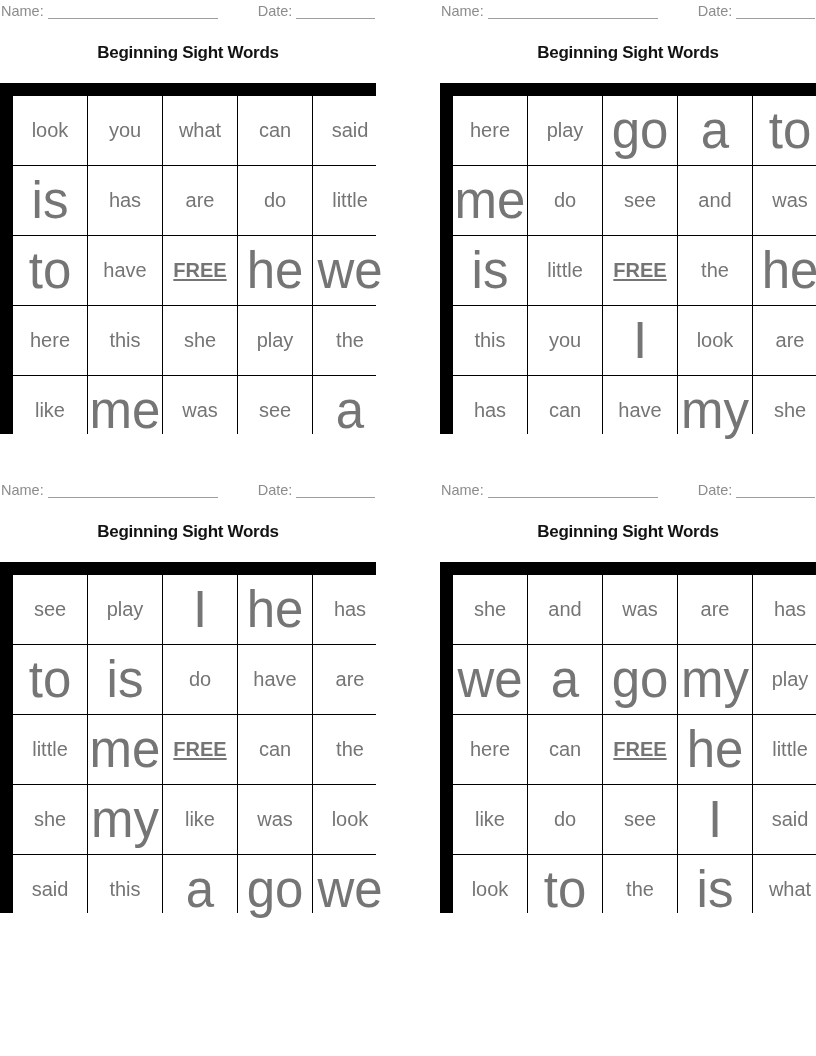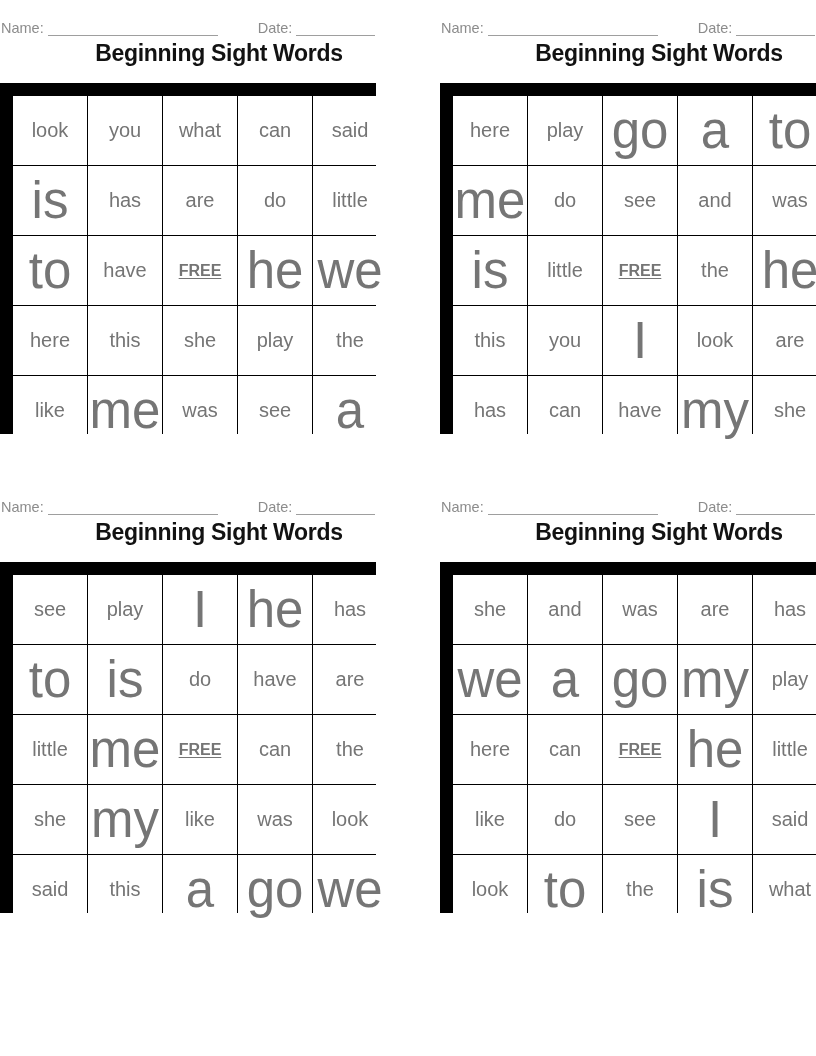--- a/index.html
+++ b/index.html
@@ -11,61 +11,60 @@
     background:var(--background,#fff);
     overflow:hidden;
   }
   .card { position:absolute; width:376px; height:440px; }
   .card.tl { left:0;   top:0;   }
   .card.tr { left:440px; top:0;   }
   .card.bl { left:0;   top:479px; }
   .card.br { left:440px; top:479px; }
 
   .header {
-    position:absolute; top:20px; left:1px; right:1px;
+    position:absolute; top:3px; left:1px; right:1px;
     display:flex; align-items:flex-end;
     font-size:14.5px; color:var(--header-text,#8c8c8c);
     height:16px; line-height:15px;
   }
   .hdr-label { white-space:nowrap; padding-right:4px; }
   .line {
     border-bottom:1.5px solid var(--header-line,#9e9e9e);
     height:13px;
   }
   .name-line { width:170px; }
   .hdr-gap { width:40px; }
   .date-line { flex:1; }
 
   .title {
     position:absolute; top:40px; left:0; width:100%;
     text-align:center;
-    font-size:23px; font-weight:700; letter-spacing:-0.3px;
+    font-size:17px; font-weight:700; letter-spacing:-0.3px;
     color:var(--title-text,#121212);
     line-height:26px;
-    margin-left:31px;
   }
 
   .grid {
     position:absolute; top:83px; left:0;
     width:376px; height:351px;
     display:grid;
     grid-template-columns:repeat(5,74px);
     grid-auto-rows:69px;
     gap:1px; padding:13px;
     background:var(--grid-border,#000);
   }
   .cell {
     background:var(--background,#fff);
     display:flex; align-items:center; justify-content:center;
     color:var(--word-text,#757575);
     overflow:hidden;
   }
   .cell.small { font-size:20px; }
   .cell.large { font-size:51px; }
-  .cell.free  { font-size:16px; font-weight:700; text-decoration:underline; text-underline-offset:2px; }
+  .cell.free  { font-size:20px; font-weight:700; text-decoration:underline; text-underline-offset:2px; }
 </style>
 </head>
 <body>
 
 <div class="card tl">
   <div class="header">
     <span class="hdr-label">Name:</span>
     <div class="line name-line"></div>
     <div class="hdr-gap"></div>
     <span class="hdr-label">Date:</span>

